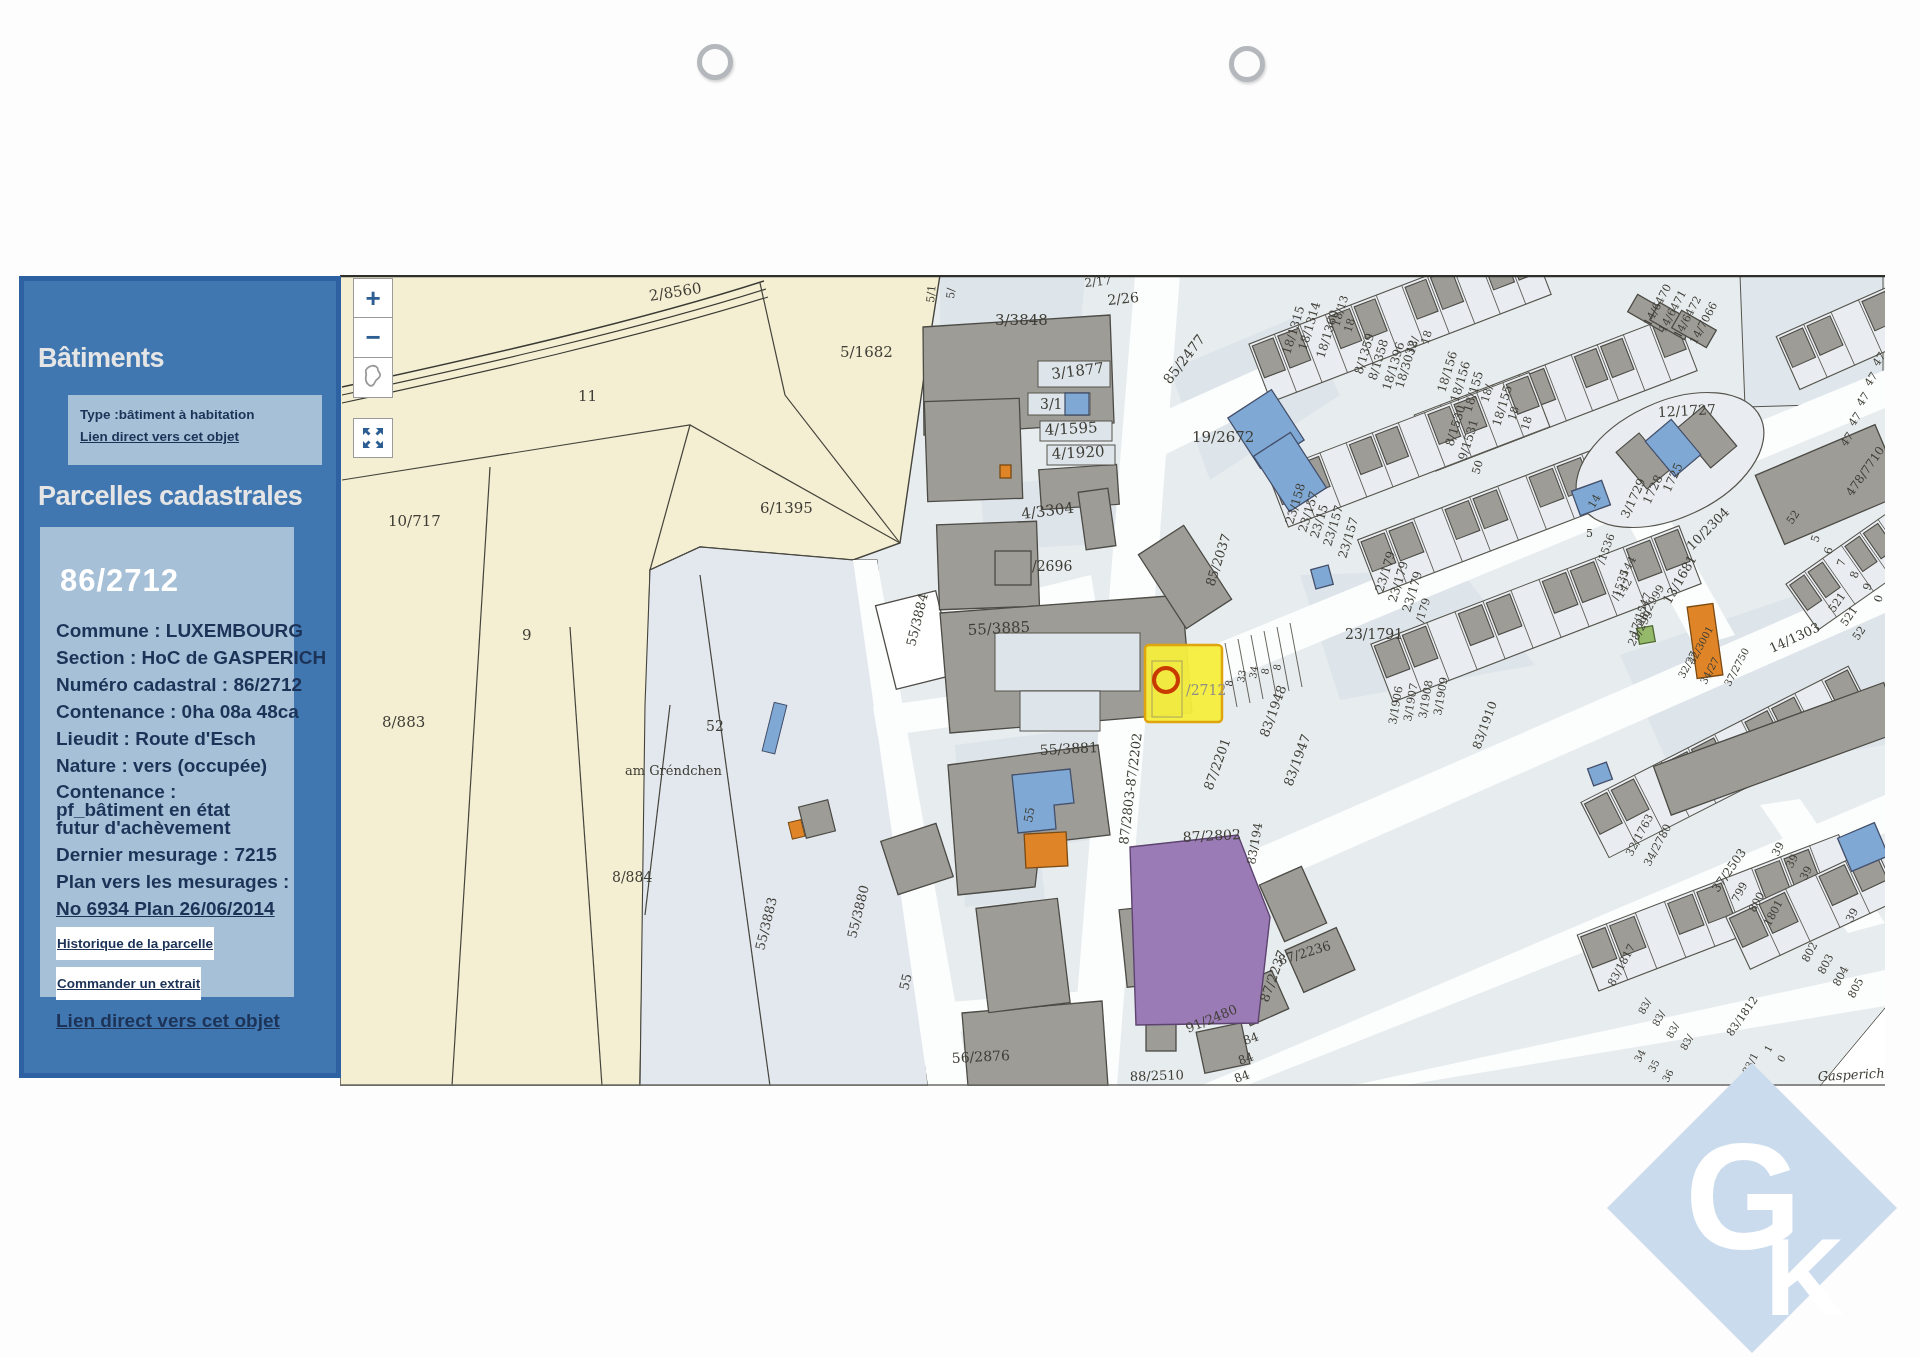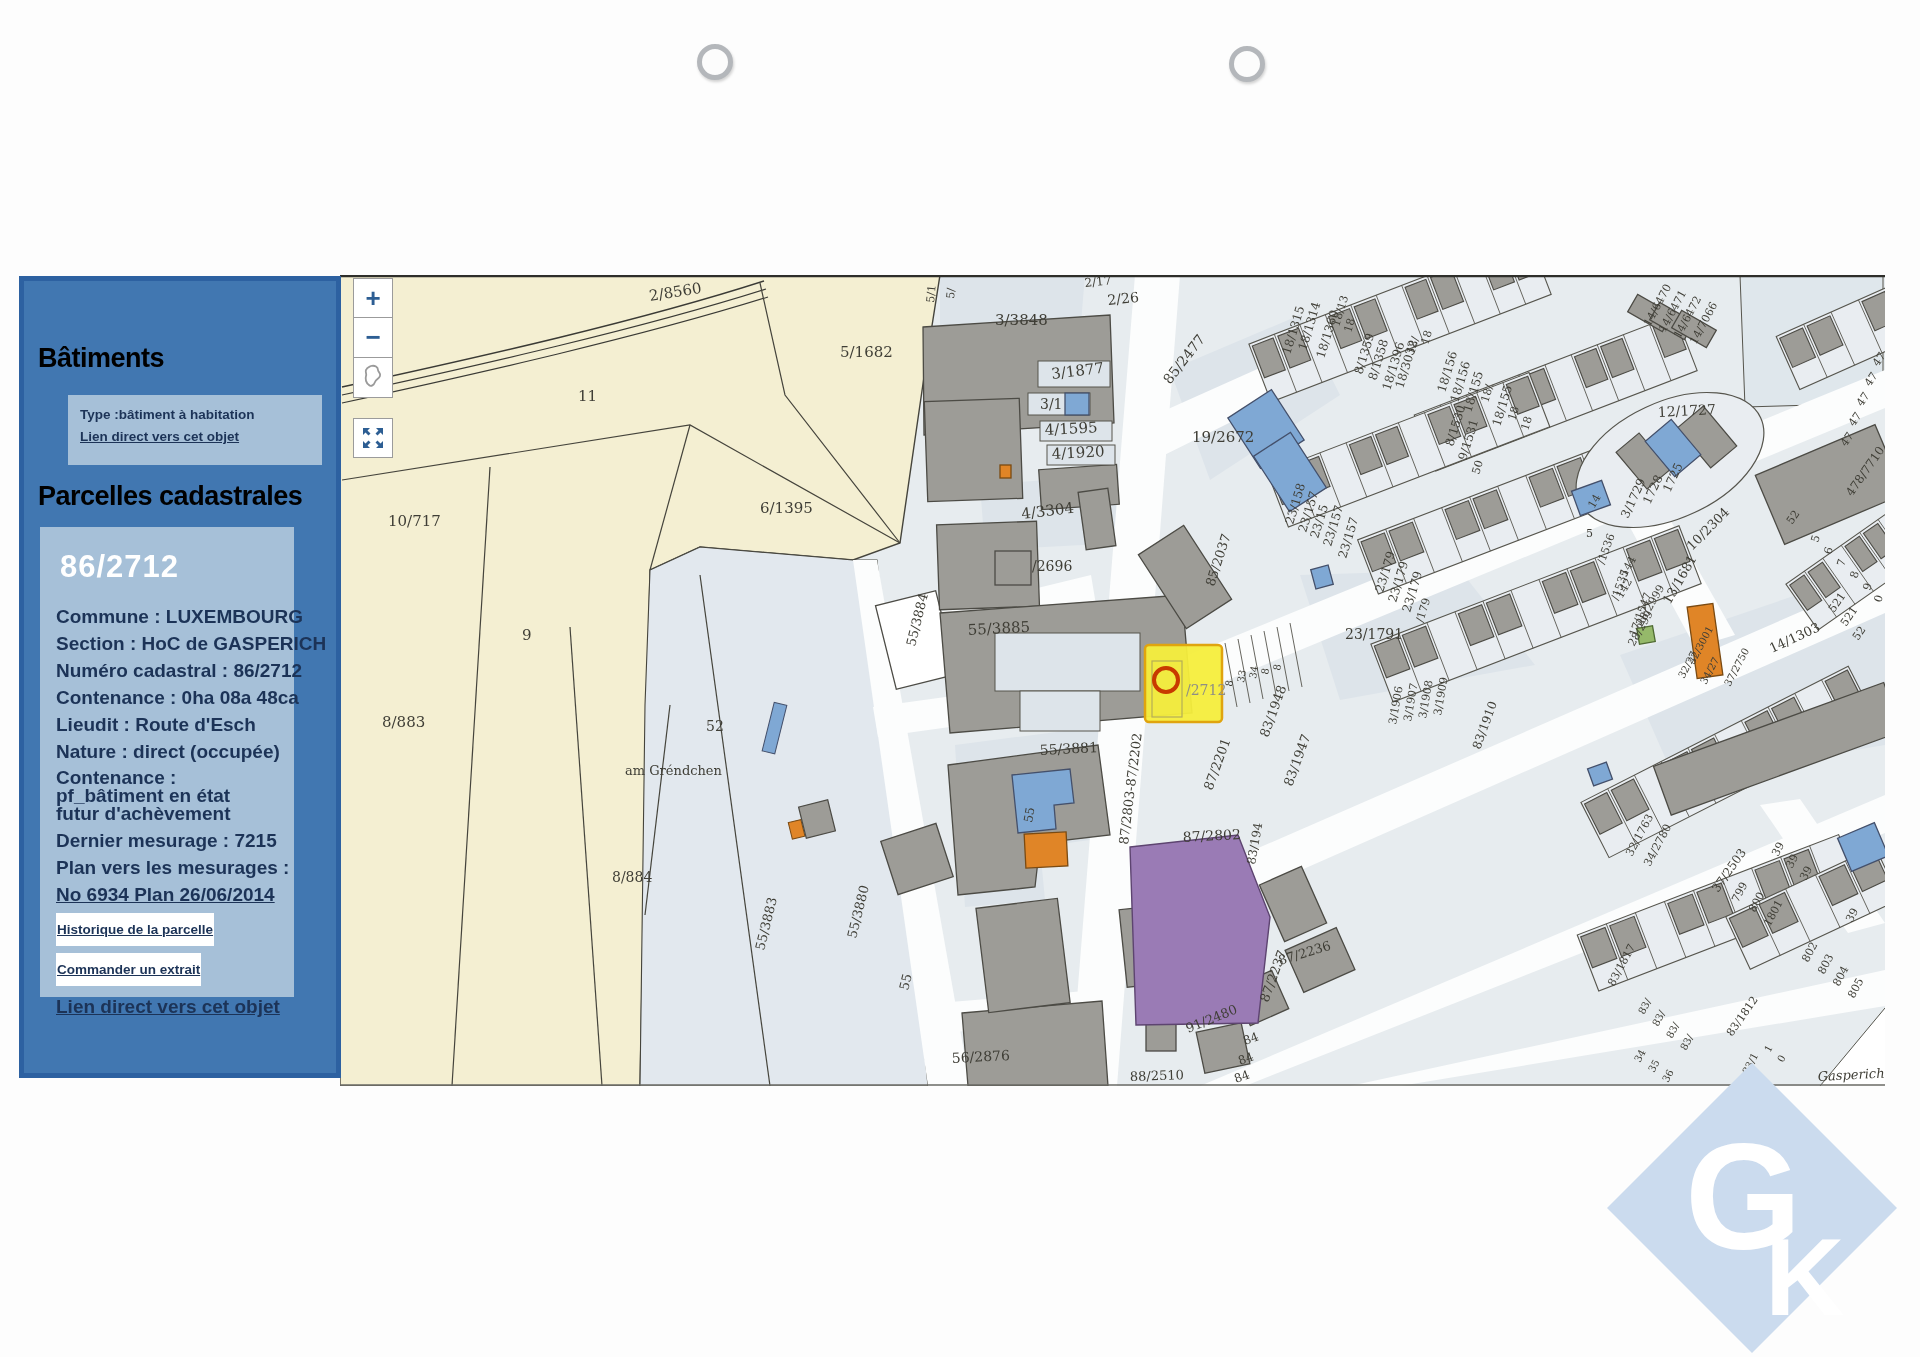--- a/index.html
+++ b/index.html
@@ -19,25 +19,25 @@
             font-size:26px;font-weight:bold;cursor:pointer;}
   .ctrl-btn + .ctrl-btn{border-top:none;}
   .ctrl-gap{height:20px;}
   .ctrl-full{border:1px solid #9b9b9b !important;}
   
   .panel{position:absolute;left:19px;top:276px;width:322px;height:802px;background:#4177b1;
          border:5px solid #2d61a1;box-sizing:border-box;color:#1c3357;}
   .panel .titlebar{position:absolute;left:0;top:0;width:100%;height:50px;background:#93b2d0;}
   .panel .titlebar .t{position:absolute;left:18px;top:10px;font-size:26px;font-weight:bold;color:#ffffff;letter-spacing:1px;}
   .panel .close{position:absolute;right:14px;top:8px;font-size:27px;color:#ffffff;font-weight:normal;cursor:pointer;line-height:32px;}
-  .sec-head{position:absolute;left:14px;font-size:27px;font-weight:bold;color:#000000;letter-spacing:-0.5px;}
+  .sec-head{position:absolute;left:14px;font-size:27px;font-weight:bold;color:#e5e5e5;letter-spacing:-0.5px;}
   .light-box{position:absolute;left:16px;width:254px;background:#a6c0d8;box-sizing:border-box;}
   .small-line{font-size:13.5px;font-weight:bold;color:#1c3357;margin:0 0 7px 0;}
   .link{text-decoration:underline;cursor:pointer;}
-  .big-num{font-size:31px;font-weight:bold;color:#ffffff;margin:8px 0 18px 4px;letter-spacing:1px;}
+  .big-num{font-size:31px;font-weight:bold;color:#ffffff;margin:22px 0 18px 4px;letter-spacing:1px;}
   .field{font-size:19px;font-weight:bold;color:#1c3357;line-height:27px;white-space:nowrap;}
   .wbtn{display:inline-block;background:#ffffff;color:#1c3357;font-size:13.5px;font-weight:bold;
         text-decoration:underline;padding:9px 1px;margin-bottom:7px;cursor:pointer;}
   
   .gk{position:absolute;left:1607px;top:1063px;width:290px;height:290px;}
   
   text.mlab{font-family:"DejaVu Serif","Liberation Serif",serif;}
 </style>
 </head>
 <body>
@@ -557,21 +557,21 @@
 
     <div class="sec-head" style="top:200px;">Parcelles cadastrales</div>
 
     <div class="light-box" style="top:246px;height:470px;padding:14px 16px;">
       <div class="big-num">86/2712</div>
       <div class="field">Commune : LUXEMBOURG</div>
       <div class="field">Section : HoC de GASPERICH</div>
       <div class="field">Numéro cadastral : 86/2712</div>
       <div class="field">Contenance : 0ha 08a 48ca</div>
       <div class="field">Lieudit : Route d'Esch</div>
-      <div class="field">Nature : direct (occupée)</div>
+      <div class="field">Nature : vers (occupée)</div>
       <div class="field" style="white-space:normal;line-height:18px;padding:4px 0;">Contenance : pf_bâtiment en état futur d'achèvement</div>
       <div class="field">Dernier mesurage : 7215</div>
       <div class="field">Plan vers les mesurages :</div>
       <div class="field link" style="margin-bottom:5px;">No 6934 Plan 26/06/2014</div>
       <div><span class="wbtn">Historique de la parcelle</span></div>
       <div><span class="wbtn">Commander un extrait</span></div>
       <div class="field link">Lien direct vers cet objet</div>
     </div>
   </div>
 

